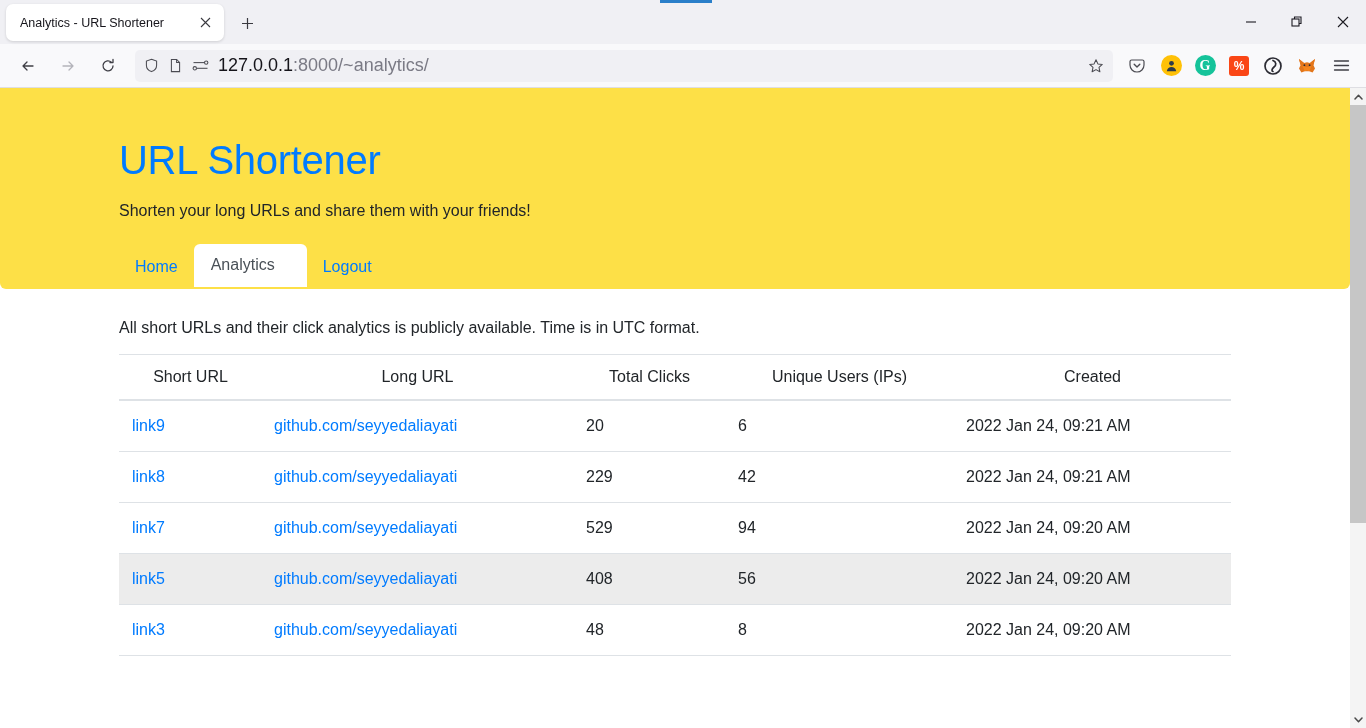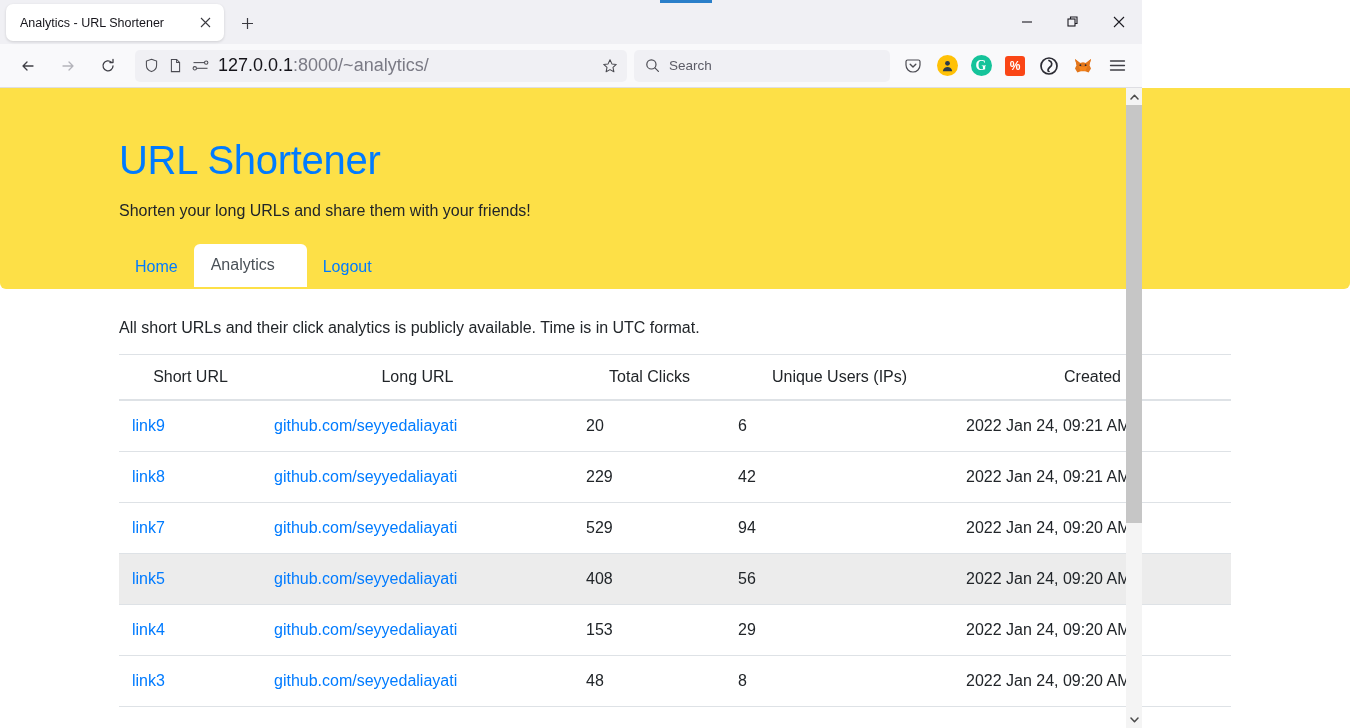--- a/index.html
+++ b/index.html
@@ -4,21 +4,21 @@
 <style>
   * { box-sizing: border-box; margin: 0; padding: 0; }
   html, body {
     width: 1366px; height: 728px;
     overflow: hidden;
     font-family: "Liberation Sans", sans-serif;
     background: #ffffff;
   }
 
   
-  .browser { width: 1142px; height: 728px; position: relative; }
+  .browser { width: 1366px; height: 728px; position: relative; }
 
   .tabstrip {
     height: 44px; background: #f0f0f4;
     display: flex; align-items: flex-end;
     position: relative;
   }
   .tab-accent {
     position: absolute; top: 0; left: 660px; width: 52px; height: 3px;
     background: #2a7fc9;
   }
@@ -252,29 +252,20 @@
         </svg>
       </span>
       <span class="url-text"><span>127.0.0.1</span><span class="url-dim">:8000/~analytics/</span></span>
       <span class="star">
         <svg width="16" height="16" viewBox="0 0 16 16">
             <path d="M8 1.8 L9.9 5.9 L14.3 6.4 L11 9.4 L11.9 13.8 L8 11.6 L4.1 13.8 L5 9.4 L1.7 6.4 L6.1 5.9 Z" fill="none" stroke="#4b4b52" stroke-width="1.05" stroke-linejoin="round"></path>
           </svg>
       </span>
     </div>
 
-    <div class="searchbar">
-      <span class="ic">
-        <svg width="15" height="15" viewBox="0 0 15 15">
-            <circle cx="6.4" cy="6.4" r="4.6" fill="none" stroke="#4b4b52" stroke-width="1.2"></circle>
-            <path d="M9.9 9.9 L13.4 13.4" stroke="#4b4b52" stroke-width="1.2" stroke-linecap="round"></path>
-          </svg>
-      </span>
-      <span class="search-ph">Search</span>
-    </div>
 
     <div class="extras">
       <div class="extbtn">
         <svg width="18" height="18" viewBox="0 0 18 18">
             <path d="M2 4.5 A1.6 1.6 0 0 1 3.6 3 H14.4 A1.6 1.6 0 0 1 16 4.5 V8 C16 11.9 12.9 15 9 15 C5.1 15 2 11.9 2 8 Z" fill="none" stroke="#4b4b52" stroke-width="1.2"></path>
             <path d="M6.2 7.3 L9 10 L11.8 7.3" fill="none" stroke="#4b4b52" stroke-width="1.4" stroke-linecap="round" stroke-linejoin="round"></path>
           </svg>
       </div>
       <div class="extbtn">
         <span class="av">
@@ -364,27 +355,20 @@
               <td>2022 Jan 24, 09:20 AM</td>
             </tr>
             <tr class="hl">
               <td class="c-short"><a class="celllink">link5</a></td>
               <td class="c-long"><a class="celllink">github.com/seyyedaliayati</a></td>
               <td class="c-clicks">408</td>
               <td class="c-users">56</td>
               <td>2022 Jan 24, 09:20 AM</td>
             </tr>
             <tr>
-              <td class="c-short"><a class="celllink">link4</a></td>
-              <td class="c-long"><a class="celllink">github.com/seyyedaliayati</a></td>
-              <td class="c-clicks">153</td>
-              <td class="c-users">29</td>
-              <td>2022 Jan 24, 09:20 AM</td>
-            </tr>
-            <tr>
               <td class="c-short"><a class="celllink">link3</a></td>
               <td class="c-long"><a class="celllink">github.com/seyyedaliayati</a></td>
               <td class="c-clicks">48</td>
               <td class="c-users">8</td>
               <td>2022 Jan 24, 09:20 AM</td>
             </tr>
           </tbody>
       </table>
     </div>
   </div>

